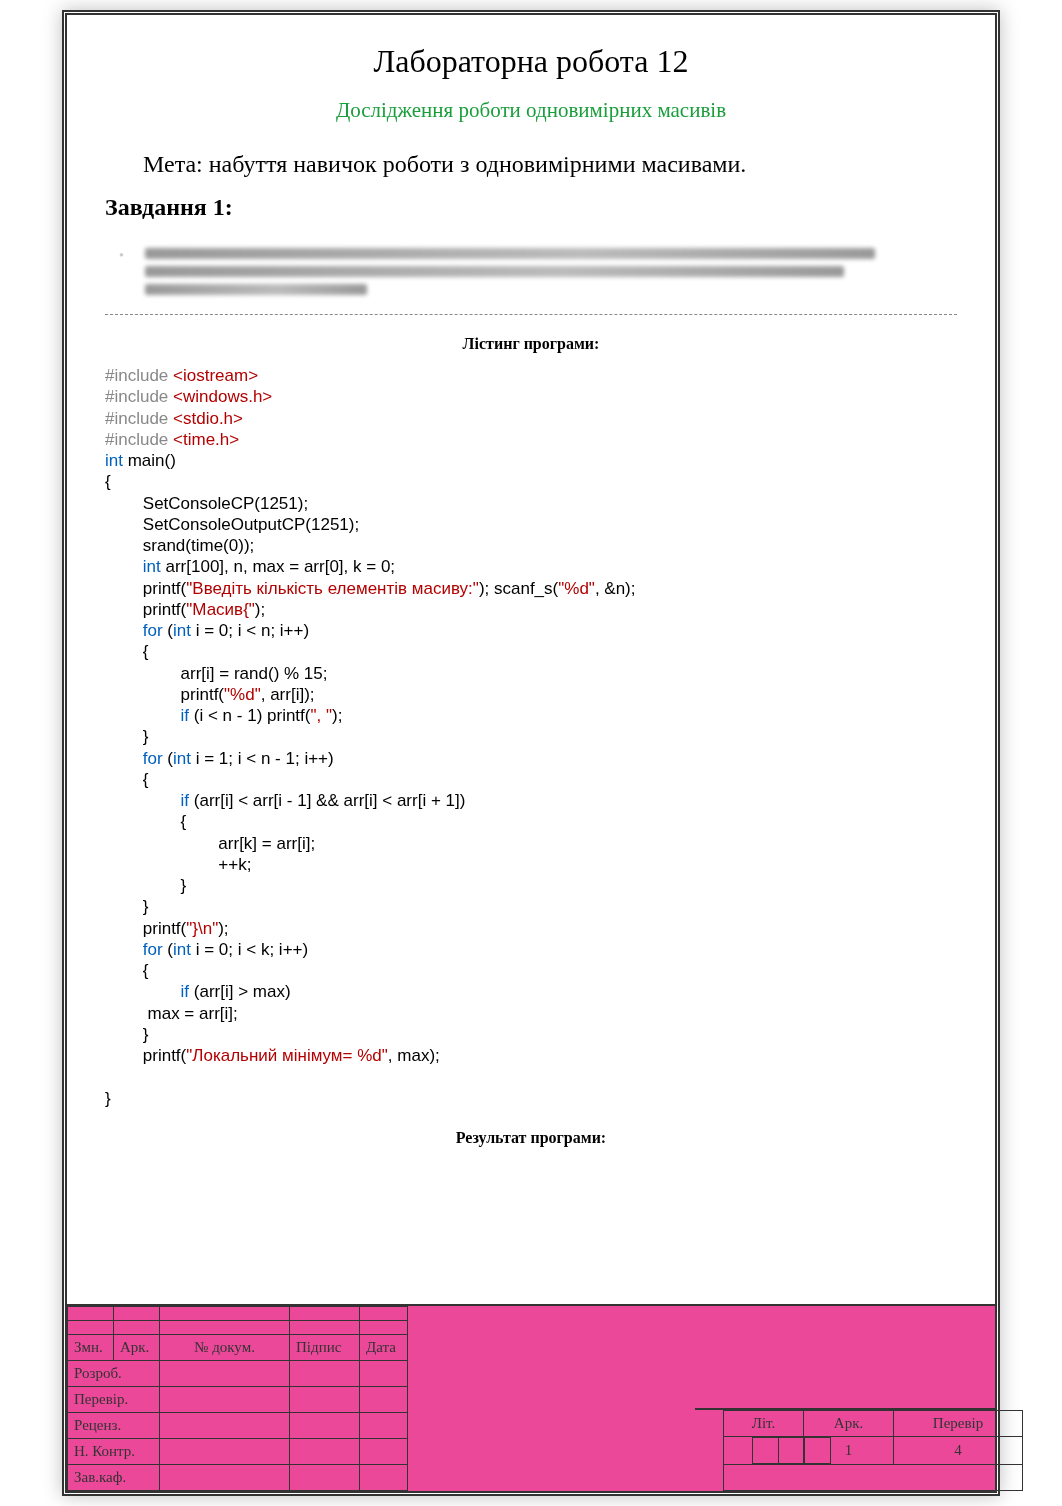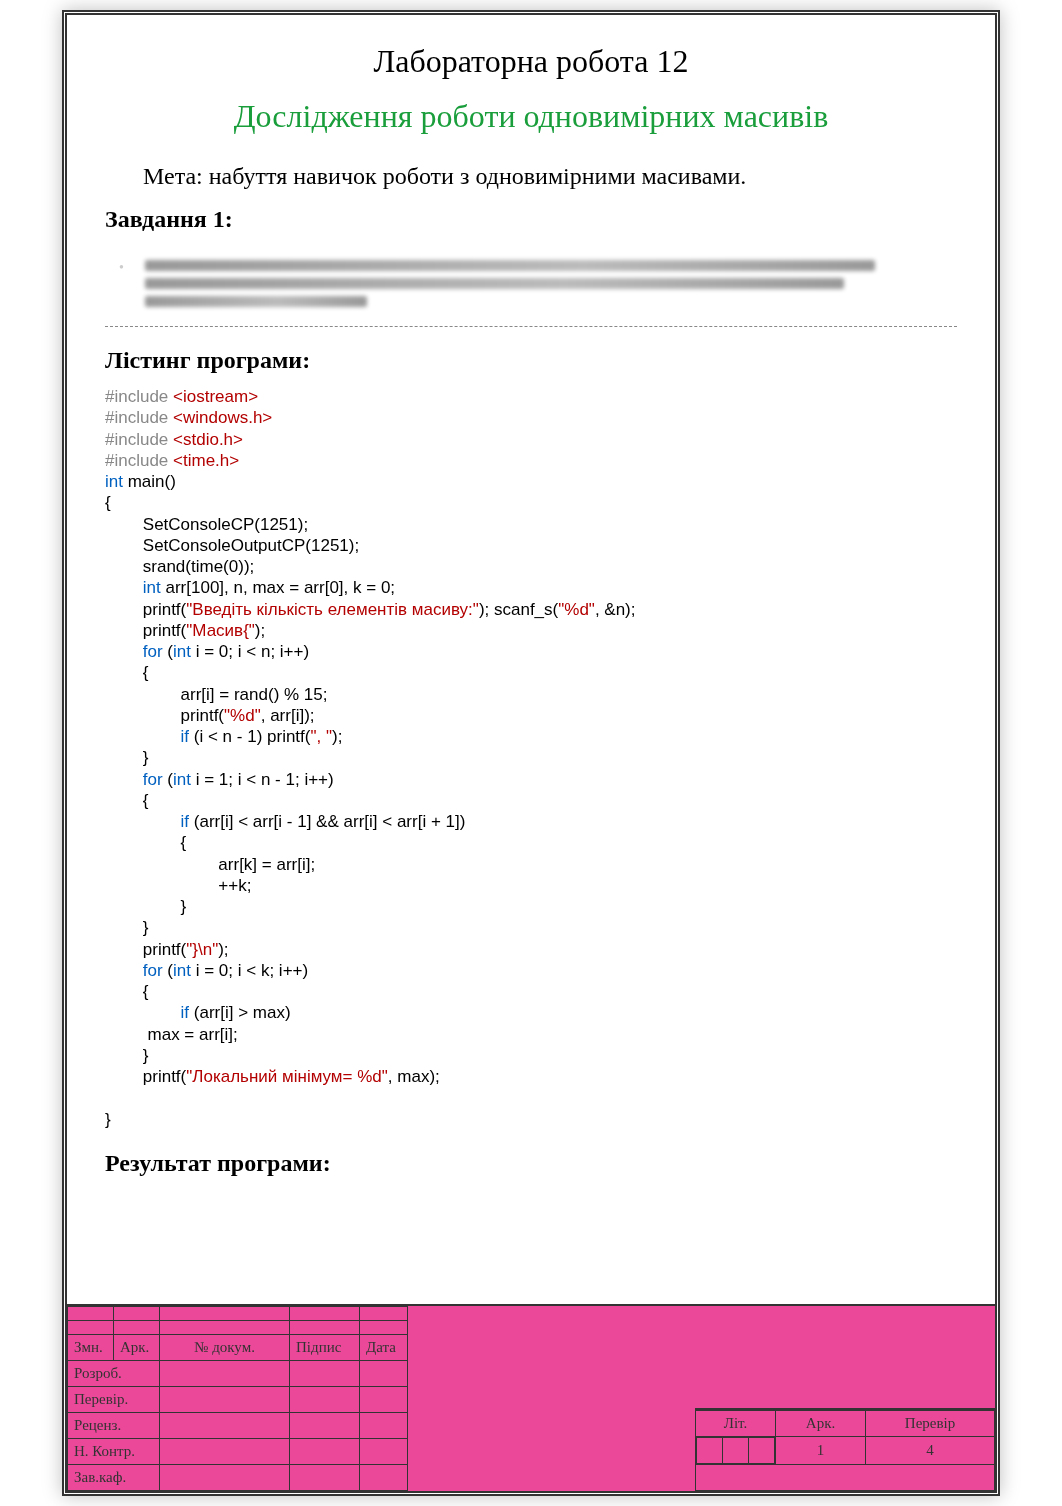--- a/index.html
+++ b/index.html
@@ -24,21 +24,21 @@
   }
   .content-area { padding: 0 8px; }
   h1.title {
     text-align: center;
     font-size: 32px;
     font-weight: 400;
     margin-bottom: 18px;
   }
   h2.subtitle {
     text-align: center;
-    font-size: 32px;
+    font-size: 21px;
     font-weight: 400;
     color: #1a9e3c;
     margin-bottom: 28px;
   }
   .goal {
     font-size: 24px;
     font-weight: 400;
     margin: 17px 0 16px 38px;
   }
   .task-label {
@@ -54,21 +54,22 @@
   }
   .blur-dot { position:absolute; left:14px; top:12px; color:#ccc; font-size:14px; }
   .blur-line {
     height: 11px;
     margin-bottom: 7px;
     border-radius: 2px;
     filter: blur(2px);
     background: linear-gradient(90deg,#999 0%,#aaa 30%,#bbb 60%,#999 100%);
   }
   .section-head {
-    font-size: 24px;
+    text-align: center;
+    font-size: 16px;
     font-weight: 700;
     margin: 20px 0 12px 0;
   }
   pre.code {
     font-family: Verdana, Geneva, sans-serif;
     font-size: 17px;
     line-height: 1.25;
     white-space: pre;
     margin-bottom: 8px;
   }
@@ -85,21 +86,21 @@
     font-family: "Times New Roman", serif;
     font-size: 15px;
     color: #333;
     background: #ec4899;
   }
   .stamp table { border-collapse: collapse; width: 100%; }
   .stamp td { border: 1.5px solid #333; height: 26px; padding: 0 6px; vertical-align: middle; }
   .stamp .thin td { height: 14px; padding:0; }
   .stamp .noborder { border: none !important; }
   .right-block { position:absolute; right:0; bottom:0; width:300px; border-top:2px solid #333; }
-  .right-block table { width:100%; border-collapse:collapse; }
+  .right-block table { width:100%; border-collapse:collapse;margin-left:28px; }
   .right-block td { text-align:center; }
   .big-empty { height: 78px; }
 </style>
 </head>
 <body>
 
 <div class="page-outer">
   <div class="content-area">
 
     <h1 class="title">Лабораторна робота 12</h1>

